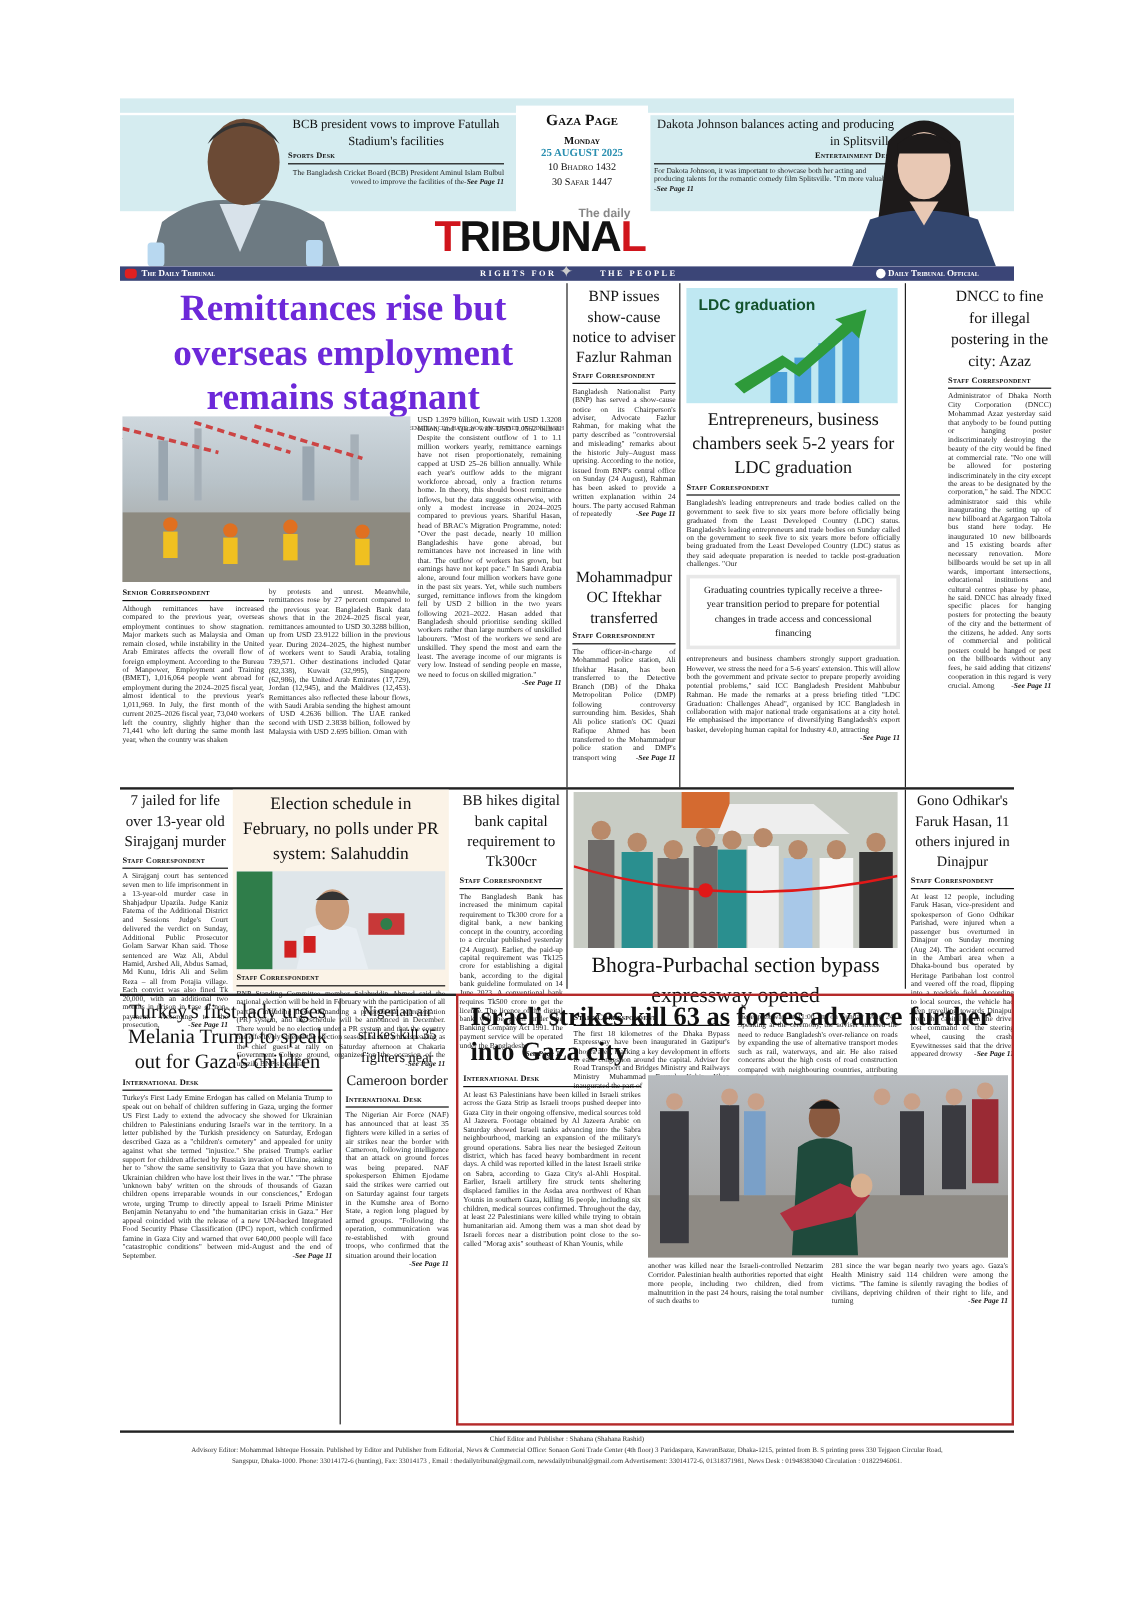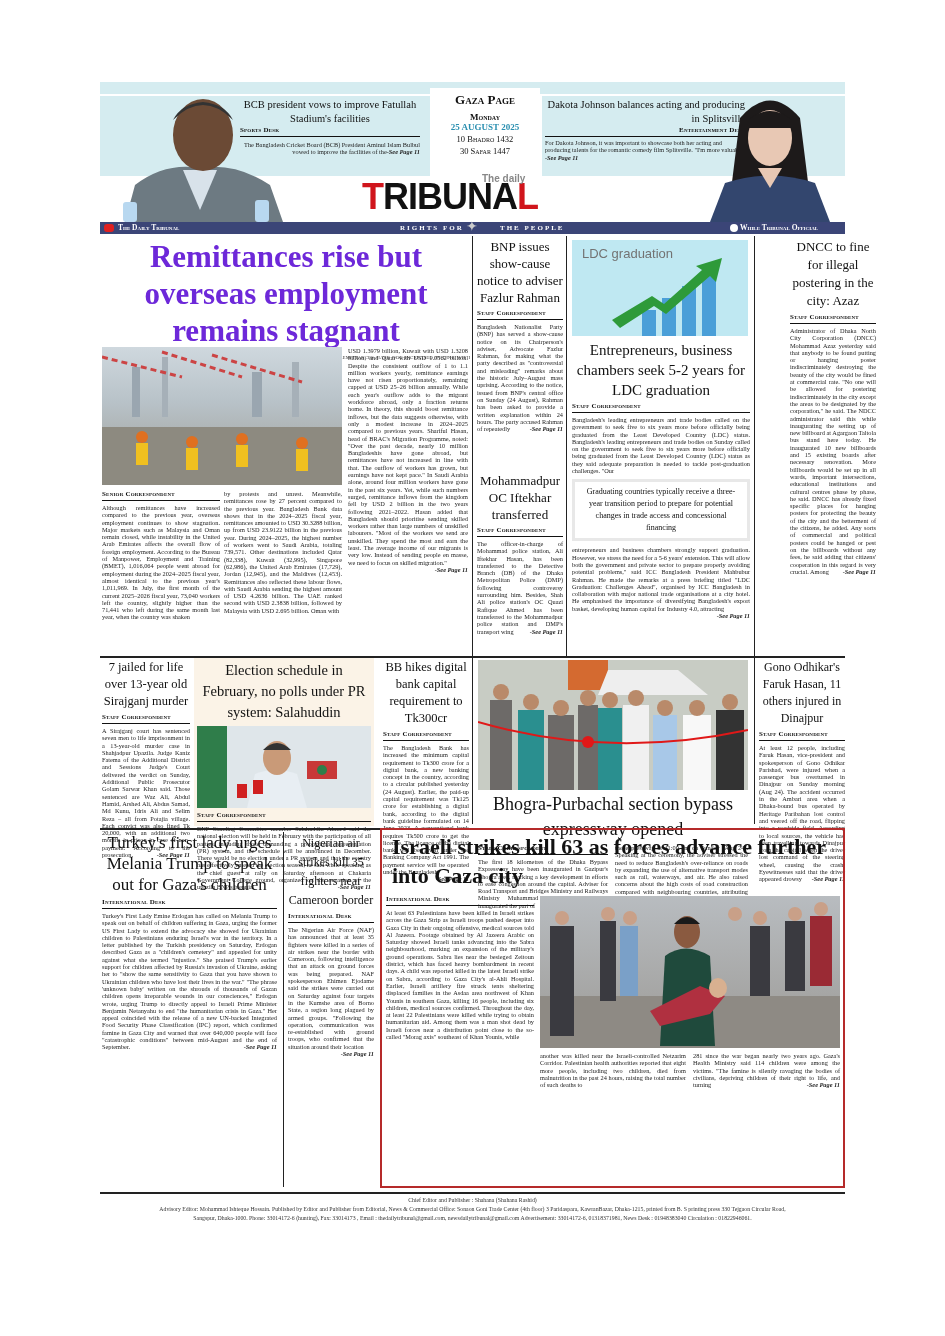--- a/index.html
+++ b/index.html
@@ -77,21 +77,21 @@
       <div style="font-size:36px;letter-spacing:-1px;line-height:36px;white-space:nowrap"><span style="color:#d0151c">T</span><span style="color:#111">RIBUNA</span><span style="color:#d0151c">L</span></div>
     </div>
 
     <div class="navbar">
       <span class="abs" style="left:4px;top:2px;width:10px;height:8px;background:#e02020;border-radius:3px"></span>
       <span class="abs" style="left:18px;top:1px;font-size:7.5px;font-variant:small-caps;font-weight:bold">The Daily Tribunal</span>
       <span class="abs" style="left:300px;top:2px;font-size:7px;letter-spacing:2px;font-weight:bold">RIGHTS FOR</span>
       <span class="abs" style="left:366px;top:-4px;font-size:14px;color:#ccc">✦</span>
       <span class="abs" style="left:400px;top:2px;font-size:7px;letter-spacing:2px;font-weight:bold">THE PEOPLE</span>
       <span class="abs" style="left:630px;top:2px;width:8px;height:8px;background:#fff;border-radius:50%"></span>
-      <span class="abs" style="left:640px;top:1px;font-size:7.5px;font-variant:small-caps;font-weight:bold">While Tribunal Official</span>
+      <span class="abs" style="left:640px;top:1px;font-size:7.5px;font-variant:small-caps;font-weight:bold">Daily Tribunal Official</span>
     </div>
   </div>
 
   <div class="abs" style="left:2px;top:156px;width:368px">
     <div style="font-size:31px;font-weight:bold;color:#6d28d9;text-align:center;line-height:37px">Remittances rise but overseas employment remains stagnant</div>
     <div style="font-size:6.6px;font-variant:small-caps;color:#444;text-align:justify;line-height:10px;margin-top:3px">"Over the past decade, nearly 10 million Bangladeshis have gone abroad, but remittances have not increased in line with that. The outflow of workers has grown, but earnings have not kept pace."</div>
   </div>
   <div class="photo" style="left:2px;top:265px;width:240px;height:138px;background:linear-gradient(#cfd8de,#b8c2c8 40%,#9d9a92)">
     <svg width="240" height="138" viewBox="0 0 240 138">
       <rect x="30" y="20" width="8" height="50" fill="#9aa6b0"></rect>
@@ -143,21 +143,21 @@
   <div class="photo" style="left:472px;top:158px;width:176px;height:96px;background:#bfe8f2">
     <svg width="176" height="96" viewBox="0 0 176 96">
       <g fill="#4a9fd8">
           <rect x="70" y="70" width="14" height="26"></rect>
           <rect x="90" y="58" width="14" height="38"></rect>
           <rect x="110" y="46" width="14" height="50"></rect>
           <rect x="130" y="34" width="14" height="62"></rect>
         </g>
       <path d="M40 80 L80 56 L92 64 L130 30 L124 26 L150 18 L144 42 L138 36 L94 74 L82 66 L48 88Z" fill="#2e9a3a"></path>
     </svg>
-    <div class="abs" style="left:10px;top:6px;font-family:'Liberation Sans',sans-serif;font-weight:normal;font-size:13px;color:#737373">LDC graduation</div>
+    <div class="abs" style="left:10px;top:6px;font-family:'Liberation Sans',sans-serif;font-weight:bold;font-size:13px;color:#14532d">LDC graduation</div>
   </div>
   <div class="abs" style="left:472px;top:258px;width:178px">
     <div class="hl" style="font-size:15px;line-height:20px">Entrepreneurs, business chambers seek 5-2 years for LDC graduation</div>
     <div class="sc rule" style="padding-bottom:2px;margin:2px 0 3px">Staff Correspondent</div>
     <div class="body">Bangladesh's leading entrepreneurs and trade bodies called on the government to seek five to six years more before officially being graduated from the Least Developed Country (LDC) status. Bangladesh's leading entrepreneurs and trade bodies on Sunday called on the government to seek five to six years more before officially being graduated from the Least Developed Country (LDC) status as they said adequate preparation is needed to tackle post-graduation challenges. "Our</div>
     <div style="border:3px solid #e8e8e8;margin:5px 0;padding:4px 6px;text-align:center;font-size:8px;line-height:12px">Graduating countries typically receive a three-year transition period to prepare for potential changes in trade access and concessional financing</div>
     <div class="body"><span>entrepreneurs and business chambers strongly support graduation. However, we stress the need for a 5-6 years' extension. This will allow both the government and private sector to prepare properly avoiding potential problems," said ICC Bangladesh President Mahbubur Rahman. He made the remarks at a press briefing titled "LDC Graduation: Challenges Ahead", organised by ICC Bangladesh in collaboration with major national trade organisations at a city hotel. He emphasised the importance of diversifying Bangladesh's export basket, developing human capital for Industry 4.0, attracting</span> <span class="see">-See Page 11</span></div>
   </div>
 
   <div class="vline" style="left:654px;top:154px;height:420px"></div>

